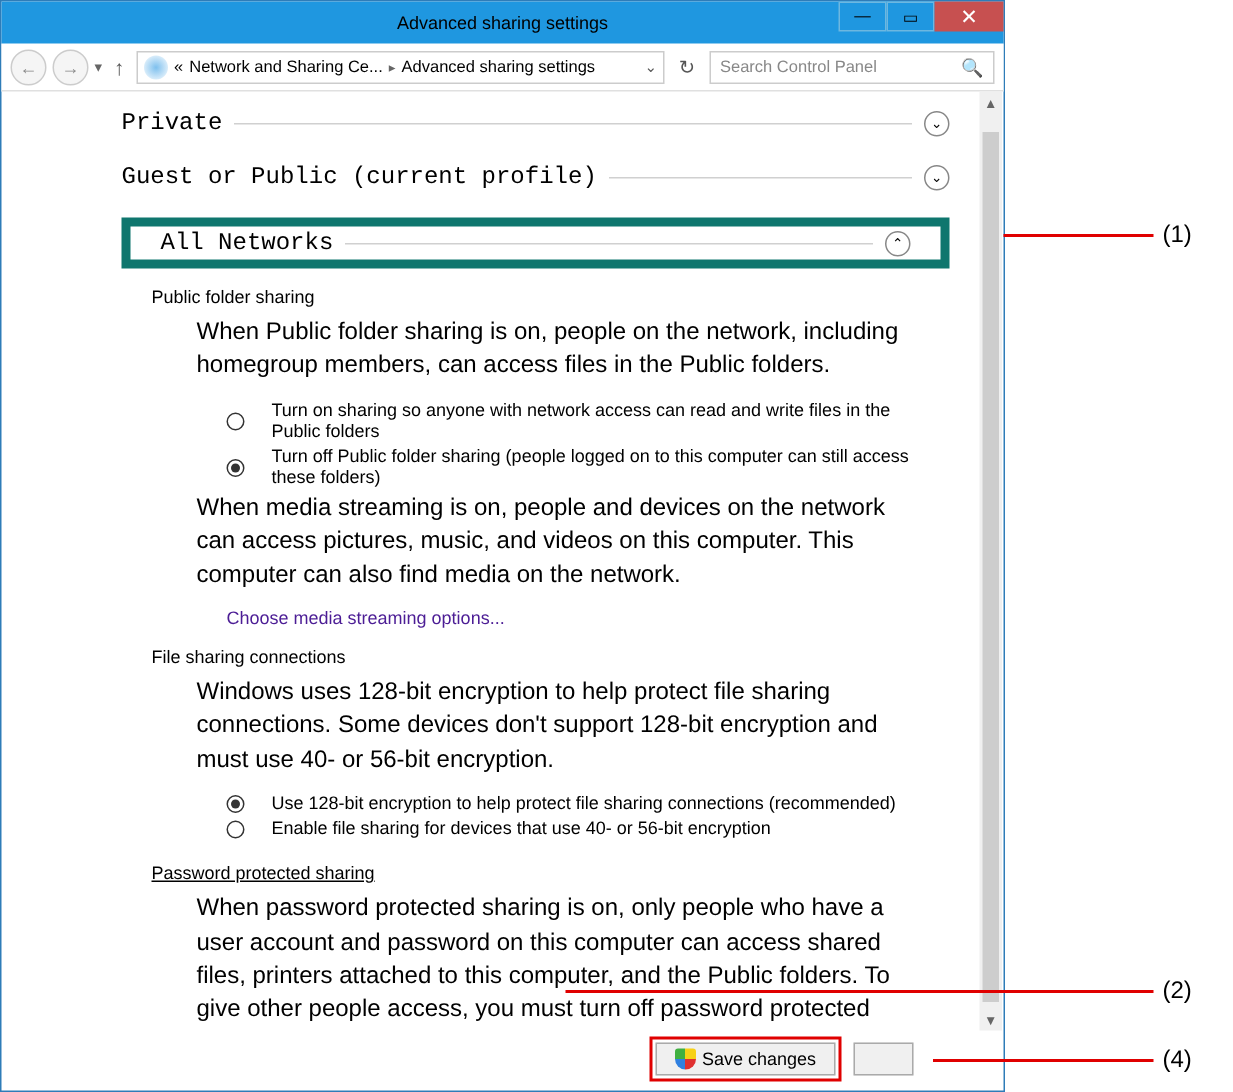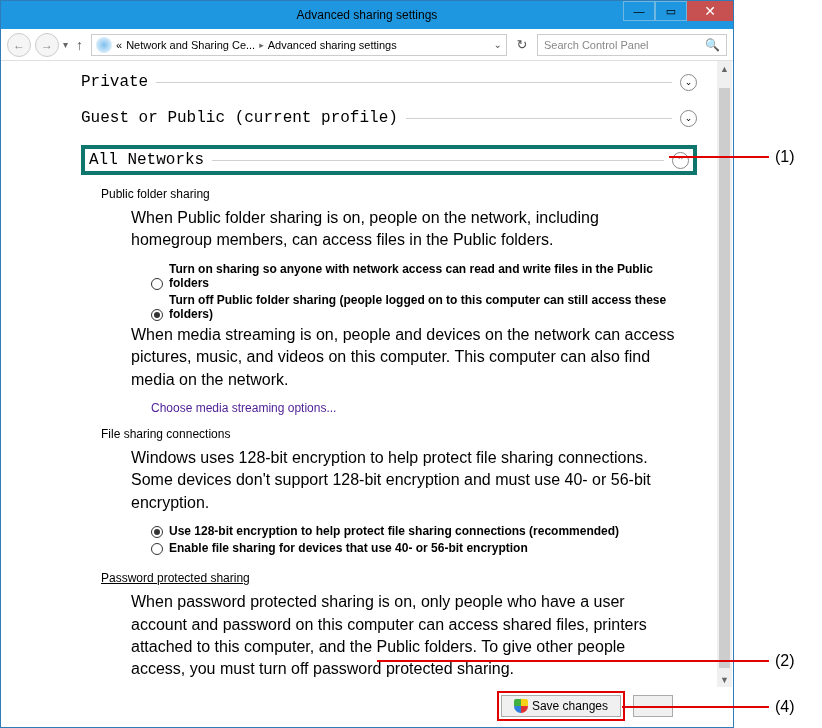--- a/index.html
+++ b/index.html
@@ -1,18 +1,18 @@
 <!DOCTYPE html>
 <html><head>
 <meta charset="utf-8">
 <style>
 * { box-sizing: border-box; margin: 0; padding: 0; font-family: "Segoe UI", Tahoma, sans-serif; }
 body { background: #fff; width: 822px; height: 728px; position: relative; overflow: hidden; }
 
-.window { position: absolute; left: 0; top: 0; width: 734px; height: 728px; background: #fff; border: 1px solid #2e7cb8; }
+.window { position: absolute; left: 0; top: 0; width: 670px; height: 728px; background: #fff; border: 1px solid #2e7cb8; }
 
 .titlebar { height: 28px; background: linear-gradient(#1f97e0, #1f97e0); display: flex; align-items: center; position: relative; }
 .titlebar-title { color: #000; font-size: 12px; position: absolute; left: 50%; transform: translateX(-50%); }
 .win-controls { position: absolute; right: 0; top: 0; display: flex; }
 .win-btn { width: 32px; height: 20px; display: flex; align-items: center; justify-content: center; font-size: 11px; color: #000; }
 .win-btn.min { background: #1f97e0; border: 1px solid #6db7e0; }
 .win-btn.max { background: #1f97e0; border: 1px solid #6db7e0; }
 .win-btn.close { width: 46px; background: #c75050; color: #fff; font-size: 14px; }
 
 .navbar { height: 32px; background: #fff; border-bottom: 1px solid #e0e0e0; display: flex; align-items: center; padding: 0 6px; gap: 4px; }
@@ -33,25 +33,25 @@
 .scroll-thumb { position: absolute; top: 12px; left: 2px; right: 2px; height: 580px; background: #cdcdcd; }
 .scroll-arrow { position: absolute; left: 0; right: 0; height: 15px; display: flex; align-items: center; justify-content: center; font-size: 9px; color: #666; }
 .scroll-arrow.up { top: 0; }
 .scroll-arrow.down { bottom: 0; }
 
 .section-row { display: flex; align-items: center; margin-bottom: 18px; }
 .section-label { font-size: 16px; font-family: Liberation Mono, monospace; }
 .section-line { flex: 1; height: 1px; background: #d0d0d0; margin: 0 8px; }
 .chevron { width: 17px; height: 17px; border: 1px solid #888; border-radius: 50%; display: flex; align-items: center; justify-content: center; font-size: 9px; }
 
-.redbox { border: 4px solid #0f766e; padding: 2px 4px; }
+.redbox { border: 6px solid #0f766e; padding: 2px 20px; }
 
 .sub-heading { font-size: 12px; margin: 6px 0 6px 20px; }
 .sub-text { font-size: 16px; margin: 0 20px 10px 50px; line-height: 1.4; }
-.radio-row { display: flex; align-items: flex-end; margin: 3px 20px 3px 70px; font-size: 12px; gap: 6px; font-weight: bold; }
+.radio-row { display: flex; align-items: center; margin: 3px 20px 3px 70px; font-size: 12px; gap: 18px; }
 .radio { width: 12px; height: 12px; border: 1px solid #333; border-radius: 50%; flex-shrink: 0; margin-top: 2px; position: relative; }
 .radio.checked::after { content: ""; position: absolute; left: 2px; top: 2px; width: 6px; height: 6px; background: #333; border-radius: 50%; }
 .link { color: #4c1d95; font-size: 12px; margin: 8px 0 8px 70px; }
 
 .footer { position: absolute; bottom: 4px; left: 0; right: 0; height: 34px; display: flex; align-items: center; justify-content: flex-end; padding-right: 60px; gap: 8px; }
 .btn { height: 22px; border: 1px solid #aaa; background: #f0f0f0; font-size: 12px; padding: 0 12px; display: flex; align-items: center; gap: 4px; }
 .shield { width: 14px; height: 14px; display: inline-block; background: conic-gradient(#f7d117 0 90deg, #e03030 90deg 180deg, #3080e0 180deg 270deg, #40b040 270deg); border-radius: 2px 2px 50% 50%; }
 
 .callout { position: absolute; display: flex; align-items: center; }
 .callout-line { height: 2px; background: #e00000; }

